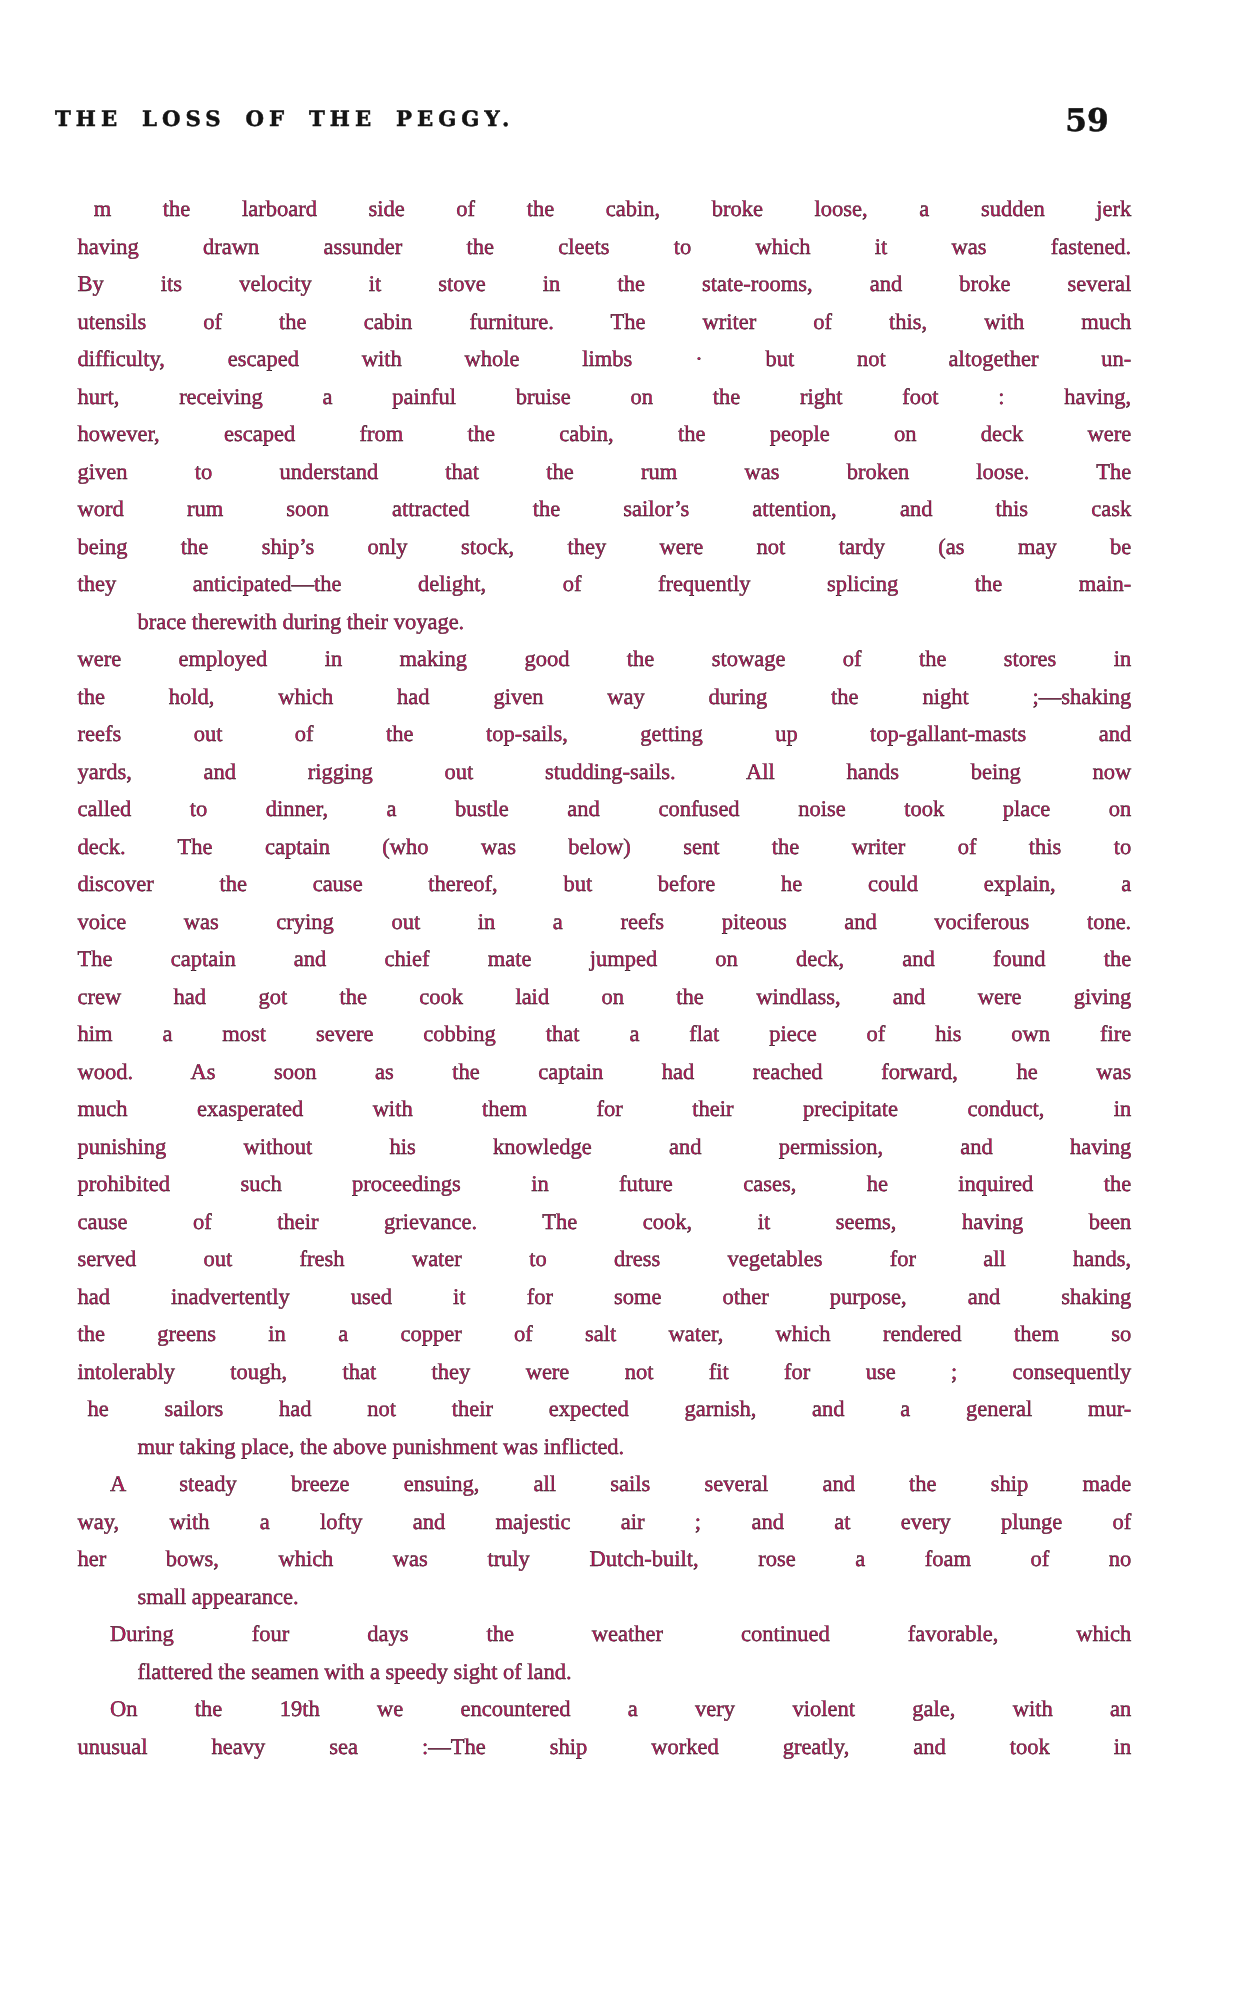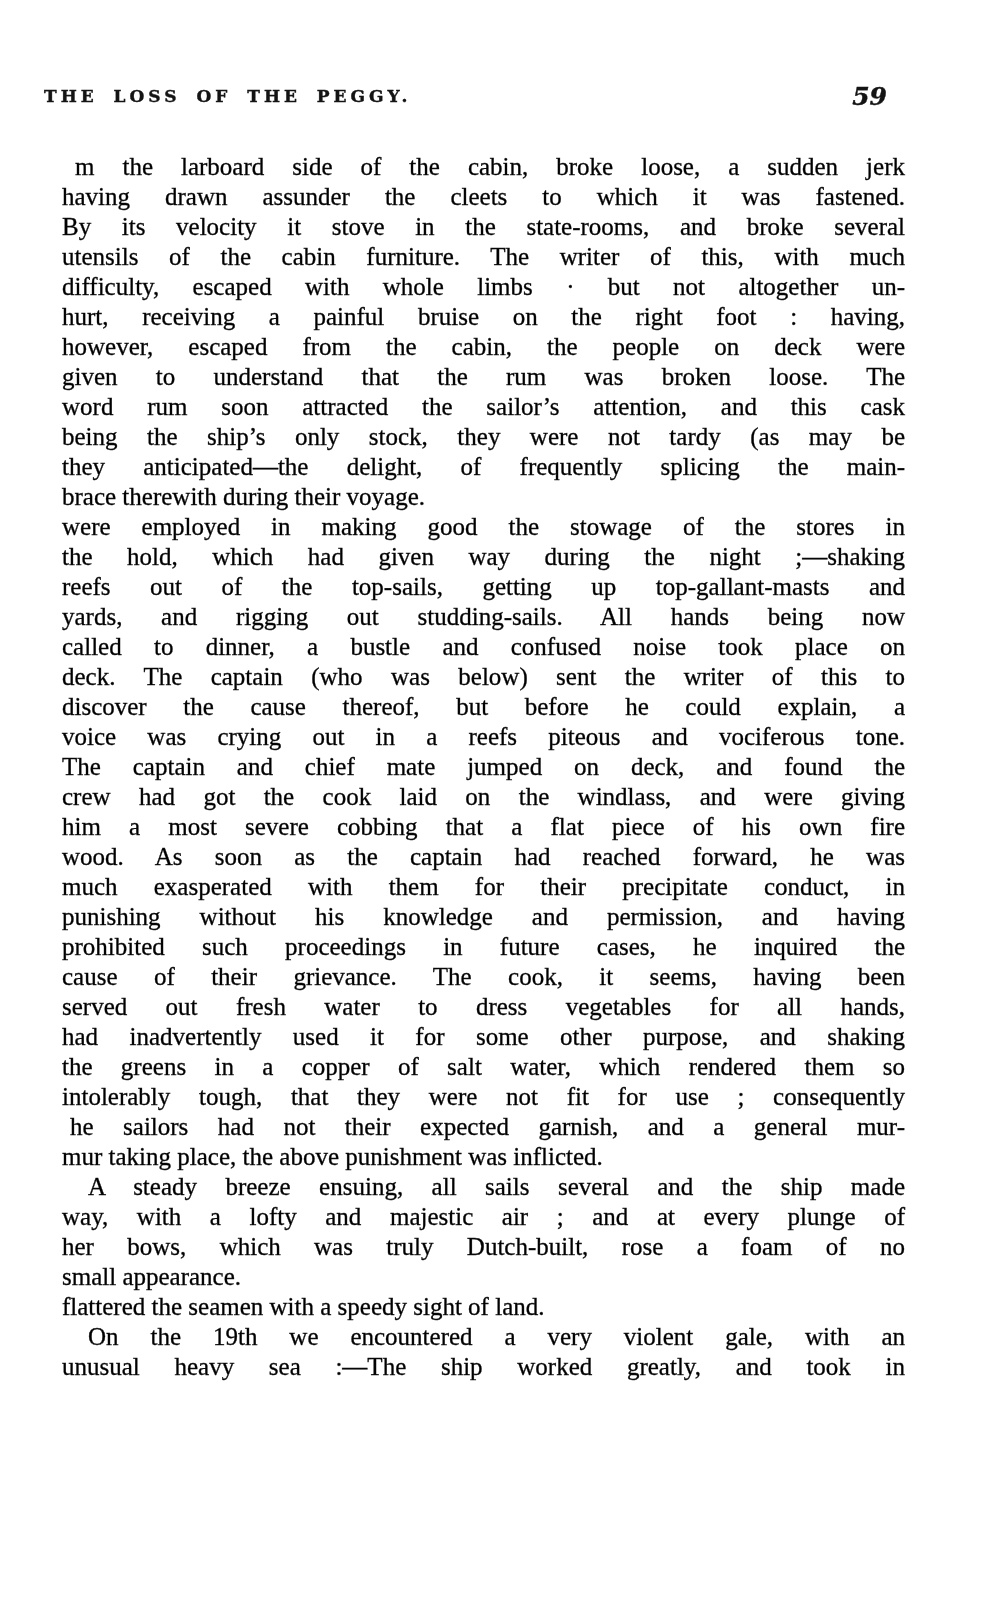--- a/index.html
+++ b/index.html
@@ -43,45 +43,45 @@
     transform: translateX(-18px);
   }
   .page-number {
     position: absolute;
     right: 18px;
     top: -4px;
     font-family: "DejaVu Serif", "Liberation Serif", serif;
     font-weight: bold;
     font-size: 25px;
     color: #141414;
-    font-style: italic;
     -webkit-text-stroke: 0.4px #141414;
   }
   
   .page-body {
     margin-top: 36px;
   }
   .paragraph {
     margin: 0;
     padding: 0;
   }
   .line {
-    font-size: 25px;
+    font-size: 18px;
     line-height: 30px;
     height: 30px;
     white-space: nowrap;
     text-align: justify;
     text-align-last: justify;
-    color: #000000;
+    color: #be185d;
     -webkit-text-stroke: 0.35px #1a1a1a;
     overflow: visible;
   }
   .line.last-line {
     text-align: right;
     text-align-last: left;
+    margin-left: 48px;
   }
 </style>
 </head>
 <body>
 
 <div class="page">
   <div class="running-head">
     <div class="running-title">THE LOSS OF THE PEGGY.</div>
     <div class="page-number">59</div>
   </div>
@@ -124,20 +124,21 @@
         <div class="line" style="padding-left: 8px;">he sailors had not their expected garnish, and a general mur-</div>
         <div class="line last-line">mur taking place, the above punishment was inflicted.</div>
       </div>
       <div class="paragraph">
         <div class="line" style="padding-left: 26px;">A steady breeze ensuing, all sails several and the ship made</div>
         <div class="line">way, with a lofty and majestic air ; and at every plunge of</div>
         <div class="line">her bows, which was truly Dutch-built, rose a foam of no</div>
         <div class="line last-line">small appearance.</div>
       </div>
       <div class="paragraph">
+        <div class="line" style="padding-left: 26px;">During four days the weather continued favorable, which</div>
         <div class="line last-line">flattered the seamen with a speedy sight of land.</div>
       </div>
       <div class="paragraph">
         <div class="line" style="padding-left: 26px;">On the 19th we encountered  a very violent gale, with an</div>
         <div class="line">unusual heavy sea :—The ship worked greatly, and took in</div>
       </div>
     </div>
 </div>
 
 </body></html>

